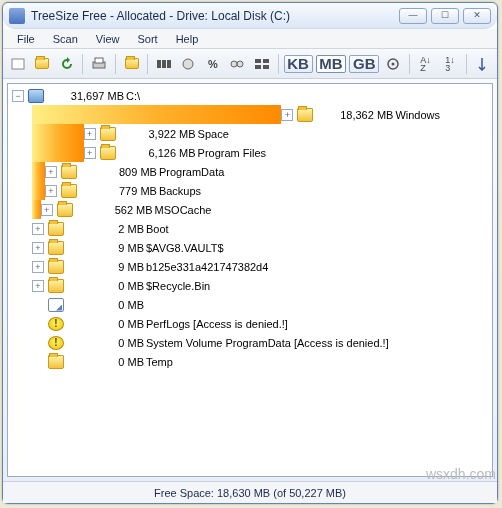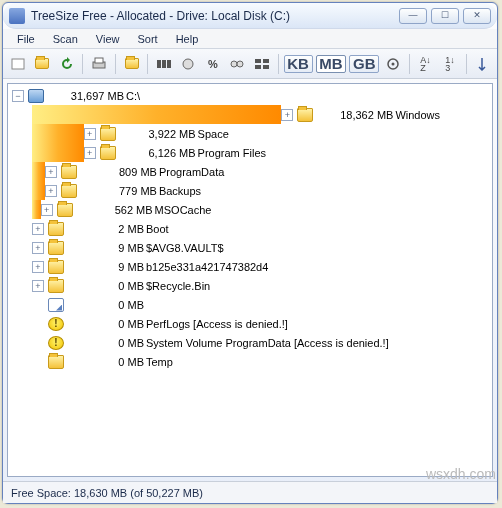--- a/index.html
+++ b/index.html
@@ -194,20 +194,21 @@
   .name { color:#000; }
   .indent { flex-shrink:0; }
   .statusbar {
     height: 22px;
     display:flex;
     align-items:center;
     border-top:1px solid #c8cfda;
     background:#f3f5f9;
     font-size:11px;
     color:#1a2a4a;
+    flex-direction:column;
   }
   .status-cell {
     padding: 0 8px;
     border-right:1px solid #c8cfda;
     height:100%;
     display:flex;
     align-items:center;
   }
   .status-cell:last-child{border-right:none;}
   .watermark {

